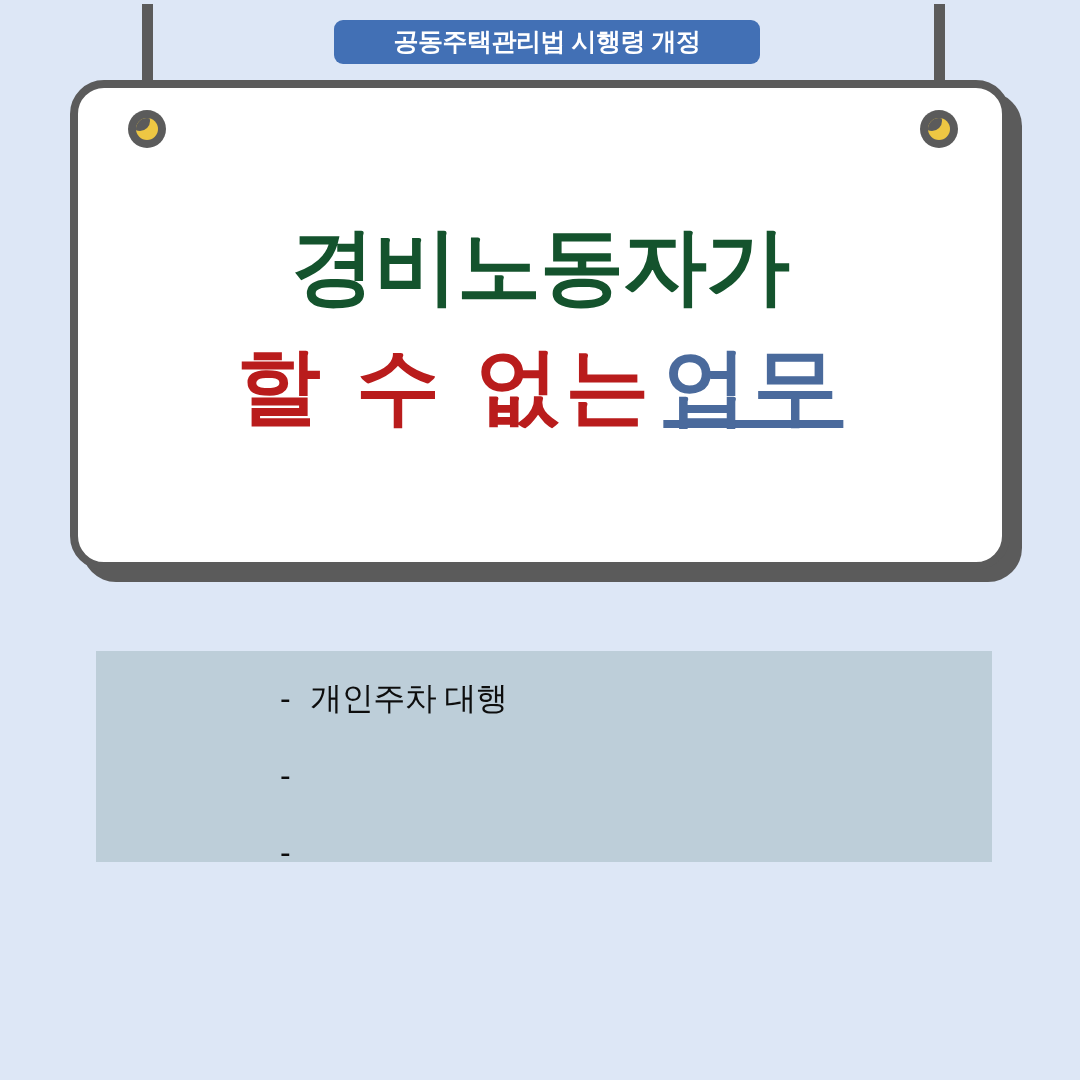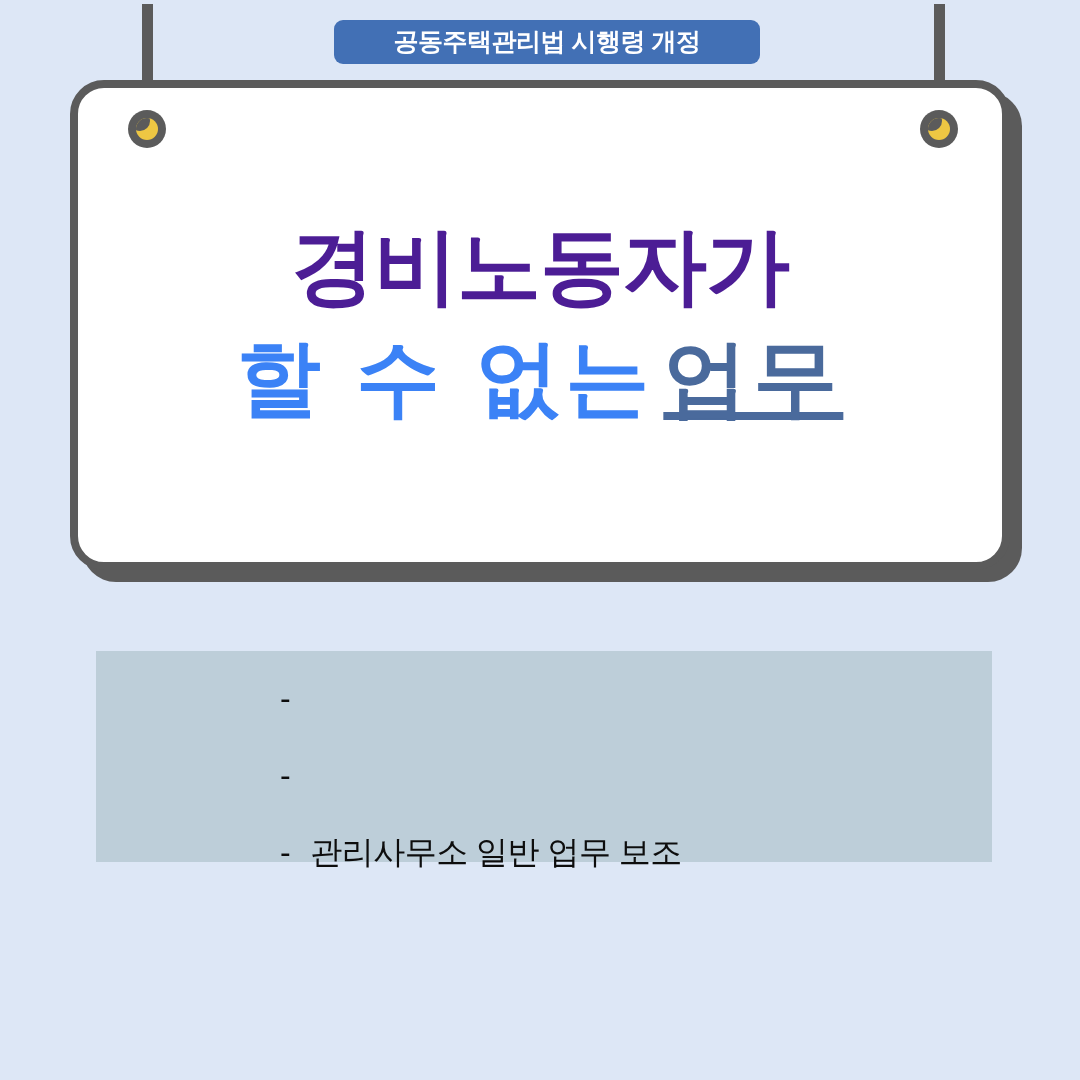--- a/index.html
+++ b/index.html
@@ -129,27 +129,27 @@
     line-height: 1.0;
   }
   .headline-line {
     display: block;
     font-size: 84px;
     font-weight: bold;
     letter-spacing: -1px;
     white-space: nowrap;
   }
   .headline-line-1 {
-    color: #4c1d95;
-    margin-bottom: 20px;
+    color: #14532d;
+    margin-bottom: 28px;
   }
   .headline-line-2 {
     letter-spacing: 6px;
   }
-  .seg-red  { color: #3b82f6; }
+  .seg-red  { color: #b91c1c; }
   .seg-blue { color: #4a6a9c; text-decoration: underline; }
 
   
   .list-panel {
     position: absolute;
     left: 92px;
     top: 647px;
     width: 896px;
     height: 211px;
     background: #bdced9;
@@ -200,26 +200,26 @@
     <span class="ring-inner"></span>
   </div>
   <div class="ring ring-right">
     <span class="ring-inner"></span>
   </div>
 
   <div class="list-panel">
 
     <div class="list-item">
       <span class="list-dash">-</span>
+      <span>개인주차 대행</span>
     </div>
 
     <div class="list-item">
       <span class="list-dash">-</span>
     </div>
 
     <div class="list-item">
       <span class="list-dash">-</span>
-      <span>관리사무소 일반 업무 보조</span>
     </div>
 
   </div>
 
 </div>
 
 </body></html>

